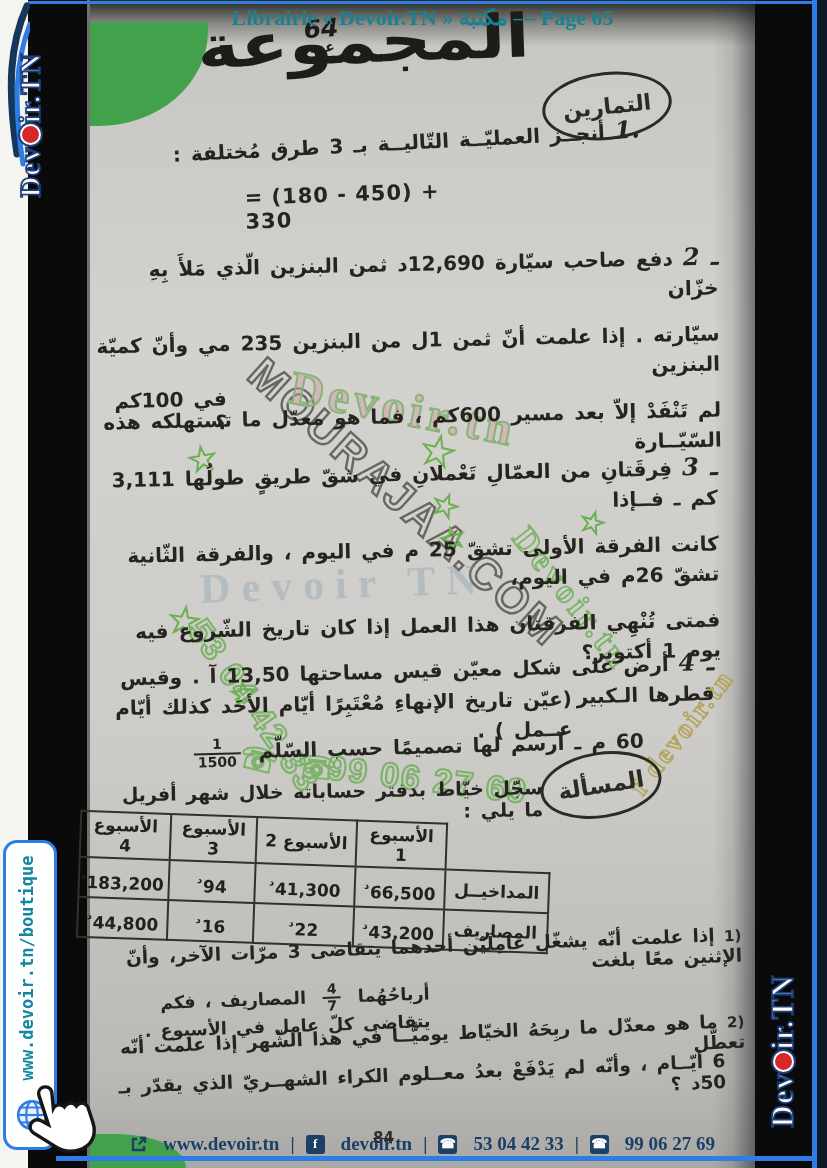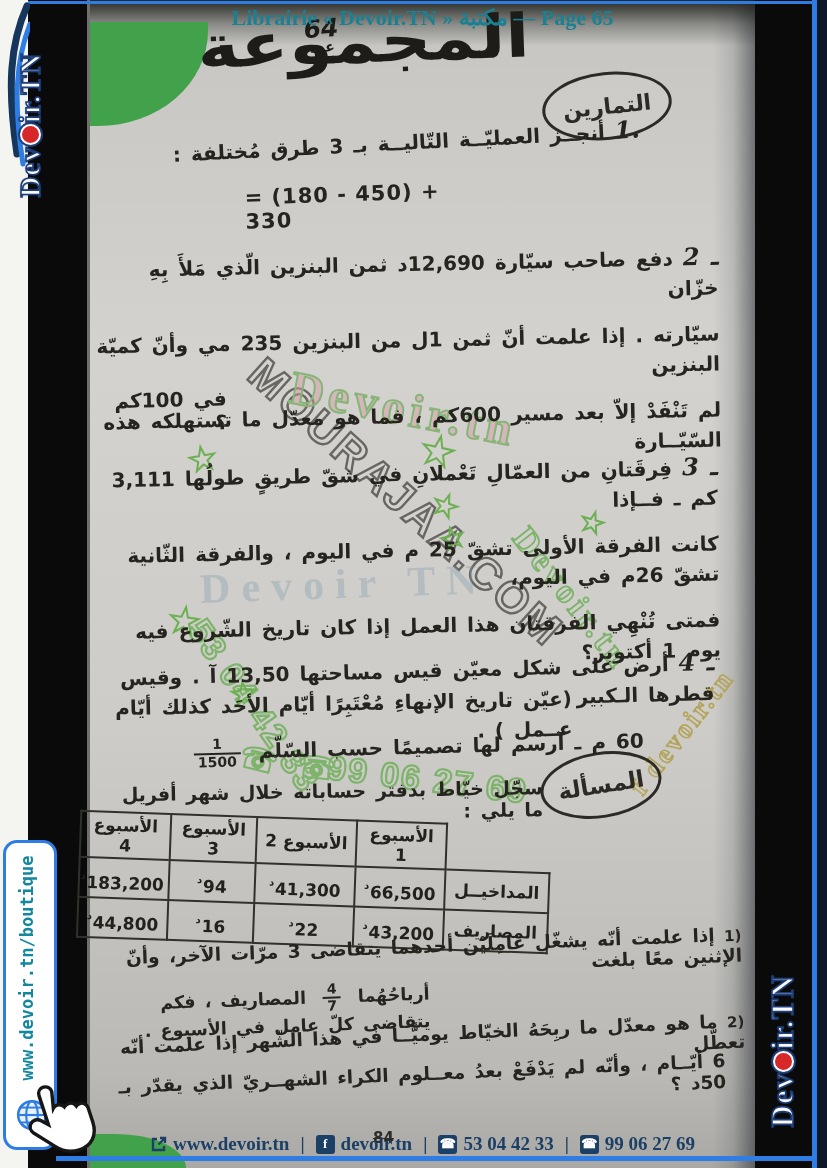--- a/index.html
+++ b/index.html
@@ -43,21 +43,21 @@
             border-bottom-right-radius:110px 95px;z-index:1;}
   .green-bl{position:absolute;left:90px;top:1134px;width:96px;height:34px;background:#42a24c;
             border-top-right-radius:70px 34px;z-index:1;}
 
   
   .scan-header{position:absolute;left:90px;top:5px;width:665px;text-align:center;z-index:5;
       font-family:"Liberation Serif",serif;font-weight:bold;font-size:22px;color:#1a8093;}
   .footer{position:absolute;left:90px;top:1130px;width:665px;height:28px;display:flex;align-items:center;
       justify-content:center;gap:11px;z-index:5;font-family:"Liberation Serif",serif;font-weight:bold;
       font-size:19px;color:#1c3f66;}
-  .footer .item{display:flex;align-items:center;gap:6px;}
+  .footer .item{display:flex;align-items:center;gap:16px;}
   .sq-icon{display:inline-flex;align-items:center;justify-content:center;width:19px;height:19px;
       background:#1c3f66;color:#fff;border-radius:3px;font-size:13px;font-family:"Liberation Serif",serif;}
   .page-num{position:absolute;left:373px;top:1129px;z-index:4;font-size:15px;font-weight:bold;color:#2c2c29;
       text-decoration:line-through;}
 
   
   .ar{direction:rtl;text-align:right;color:#26241f;font-weight:700;word-spacing:3px;}
   .abs{position:absolute;z-index:3;}
   .title-wrap{left:196px;top:12px;width:380px;height:100px;}
   .title-main{font-size:60px;font-weight:bold;color:#1d1c19;transform:rotate(-2deg) scaleX(1.18);

